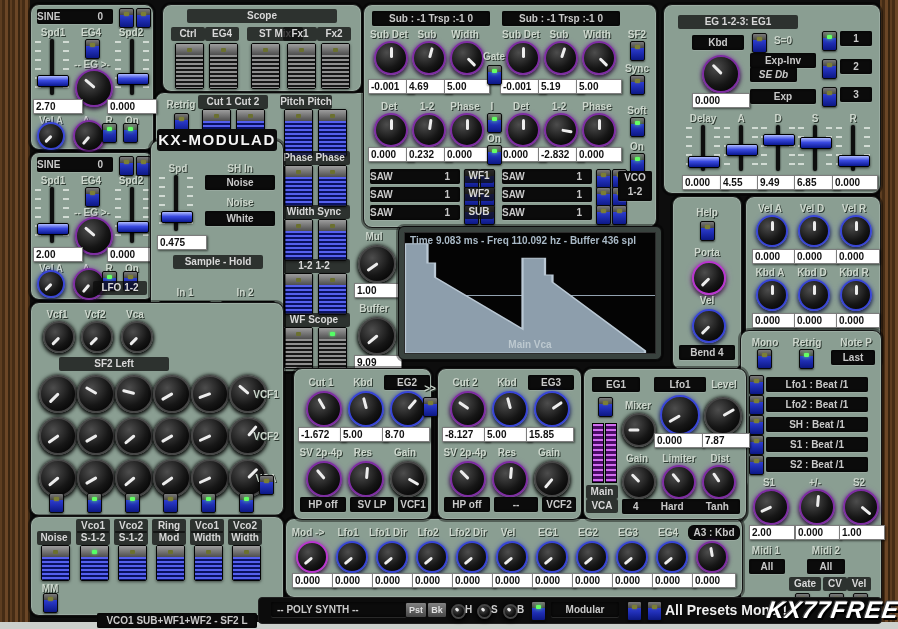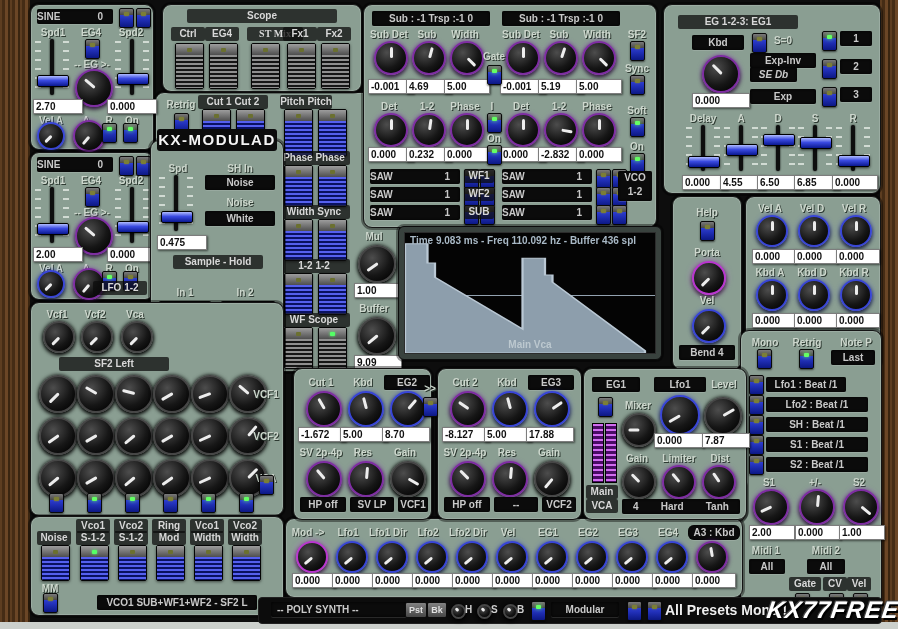--- a/index.html
+++ b/index.html
@@ -288,21 +288,21 @@
         </div>
         <div class="body"></div>
       </div>
       <div class="hdr" style="left: 42px; top: 22px; width: 34px;">EG4</div>
       <div class="rib rg" style="left: 46px; top: 38px; height: 44px;">
         <div class="cap">
           <div class="rled"></div>
         </div>
         <div class="body"></div>
       </div>
-      <div class="hdr" style="left: 84px; top: 22px; width: 56px; font-family: Liberation Serif, serif;">ST Mix</div>
+      <div class="hdr" style="left: 84px; top: 22px; width: 56px;">ST Mix</div>
       <div class="rib rg" style="left: 88px; top: 38px; height: 44px;">
         <div class="cap">
           <div class="rled"></div>
         </div>
         <div class="body"></div>
       </div>
       <div class="hdr" style="left: 120px; top: 22px; width: 34px;">Fx1</div>
       <div class="rib rg" style="left: 124px; top: 38px; height: 44px;">
         <div class="cap">
           <div class="rled"></div>
@@ -542,21 +542,21 @@
         <div class="hndl" style="bottom: 15px;"></div>
       </div>
       <div class="vbox" style="left: 56px; top: 170px; width: 40px;">4.55</div>
       <div class="lbl" style="left: 93px; top: 108px; width: 42px;">D</div>
       <div class="tslider" style="left: 97px; top: 120px; width: 34px; height: 46px;">
         <div class="ticks tl"></div>
         <div class="ticks tr"></div>
         <div class="track"></div>
         <div class="hndl" style="bottom: 25px;"></div>
       </div>
-      <div class="vbox" style="left: 93px; top: 170px; width: 40px;">6.50</div>
+      <div class="vbox" style="left: 93px; top: 170px; width: 40px;">9.49</div>
       <div class="lbl" style="left: 130px; top: 108px; width: 42px;">S</div>
       <div class="tslider" style="left: 134px; top: 120px; width: 34px; height: 46px;">
         <div class="ticks tl"></div>
         <div class="ticks tr"></div>
         <div class="track"></div>
         <div class="hndl" style="bottom: 22px;"></div>
       </div>
       <div class="vbox" style="left: 130px; top: 170px; width: 40px;">6.85</div>
       <div class="lbl" style="left: 168px; top: 108px; width: 42px;">R</div>
       <div class="tslider" style="left: 172px; top: 120px; width: 34px; height: 46px;">
@@ -621,21 +621,21 @@
       <div class="tgl" style="left: 16px; top: 18px;">
         <div class="led"></div>
       </div>
       <div class="tgl on" style="left: 58px; top: 18px;">
         <div class="led"></div>
       </div>
       <div class="disp" style="left: 90px; top: 19px; width: 44px;">Last</div>
       <div class="tgl" style="left: 8px; top: 44px;">
         <div class="led"></div>
       </div>
-      <div class="disp" style="left: 25px; top: 46px; width: 80px;">Lfo1 : Beat /1</div>
+      <div class="disp" style="left: 25px; top: 46px; width: 102px;">Lfo1 : Beat /1</div>
       <div class="tgl" style="left: 8px; top: 64px;">
         <div class="led"></div>
       </div>
       <div class="disp" style="left: 25px; top: 66px; width: 102px;">Lfo2 : Beat /1</div>
       <div class="tgl" style="left: 8px; top: 84px;">
         <div class="led"></div>
       </div>
       <div class="disp" style="left: 25px; top: 86px; width: 102px;">SH : Beat /1</div>
       <div class="tgl" style="left: 8px; top: 104px;">
         <div class="led"></div>
@@ -816,21 +816,21 @@
       <div class="rib rb" style="left: 201px; top: 28px; height: 34px;">
         <div class="cap">
           <div class="rled"></div>
         </div>
         <div class="body"></div>
       </div>
       <div class="lbl" style="left: 4px; top: 66px; width: 30px;">MM</div>
       <div class="tgl" style="left: 12px; top: 76px;">
         <div class="led"></div>
       </div>
-      <div class="disp" style="left: 66px; top: 78px; width: 160px;">VCO1 SUB+WF1+WF2 - SF2 L</div>
+      <div class="disp" style="left: 66px; top: 96px; width: 160px;">VCO1 SUB+WF1+WF2 - SF2 L</div>
     </div>
   <div class="panel" id="p-modrow" style="left:285px;top:518px;width:456px;height:78px;">
       <div class="lbl" style="left: 0px; top: 8px; width: 44px;">Mod -&gt;</div>
       <div class="knob kc-m" style="left: 10px; top: 22px; width: 28px; height: 28px;">
         <div class="pt" style="transform: rotate(-130deg);"></div>
       </div>
       <div class="vbox" style="left: 6px; top: 54px; width: 38px;">0.000</div>
       <div class="lbl" style="left: 40px; top: 8px; width: 44px;">Lfo1</div>
       <div class="knob kc-b" style="left: 50px; top: 22px; width: 28px; height: 28px;">
         <div class="pt" style="transform: rotate(-130deg);"></div>
@@ -922,21 +922,21 @@
       <div class="vbox" style="left: 4px; top: 58px; width: 42px;">-8.127</div>
       <div class="lbl" style="left: 48px; top: 8px; width: 42px;">Kbd</div>
       <div class="knob kc-b" style="left: 54px; top: 22px; width: 32px; height: 32px;">
         <div class="pt" style="transform: rotate(-15deg);"></div>
       </div>
       <div class="vbox" style="left: 46px; top: 58px; width: 42px;">5.00</div>
       <div class="disp" style="left: 90px; top: 6px; width: 46px;">EG3</div>
       <div class="knob kc-b" style="left: 96px; top: 22px; width: 32px; height: 32px;">
         <div class="pt" style="transform: rotate(55deg);"></div>
       </div>
-      <div class="vbox" style="left: 88px; top: 58px; width: 42px;">17.88</div>
+      <div class="vbox" style="left: 88px; top: 58px; width: 42px;">15.85</div>
       <div class="lbl" style="left: 2px; top: 78px; width: 50px;">SV 2p-4p</div>
       <div class="knob kc-p" style="left: 12px; top: 92px; width: 32px; height: 32px;">
         <div class="pt" style="transform: rotate(-45deg);"></div>
       </div>
       <div class="lbl" style="left: 44px; top: 78px; width: 50px;">Res</div>
       <div class="knob kc-p" style="left: 54px; top: 92px; width: 32px; height: 32px;">
         <div class="pt" style="transform: rotate(5deg);"></div>
       </div>
       <div class="lbl" style="left: 86px; top: 78px; width: 50px;">Gain</div>
       <div class="knob kc-k" style="left: 96px; top: 92px; width: 32px; height: 32px;">

